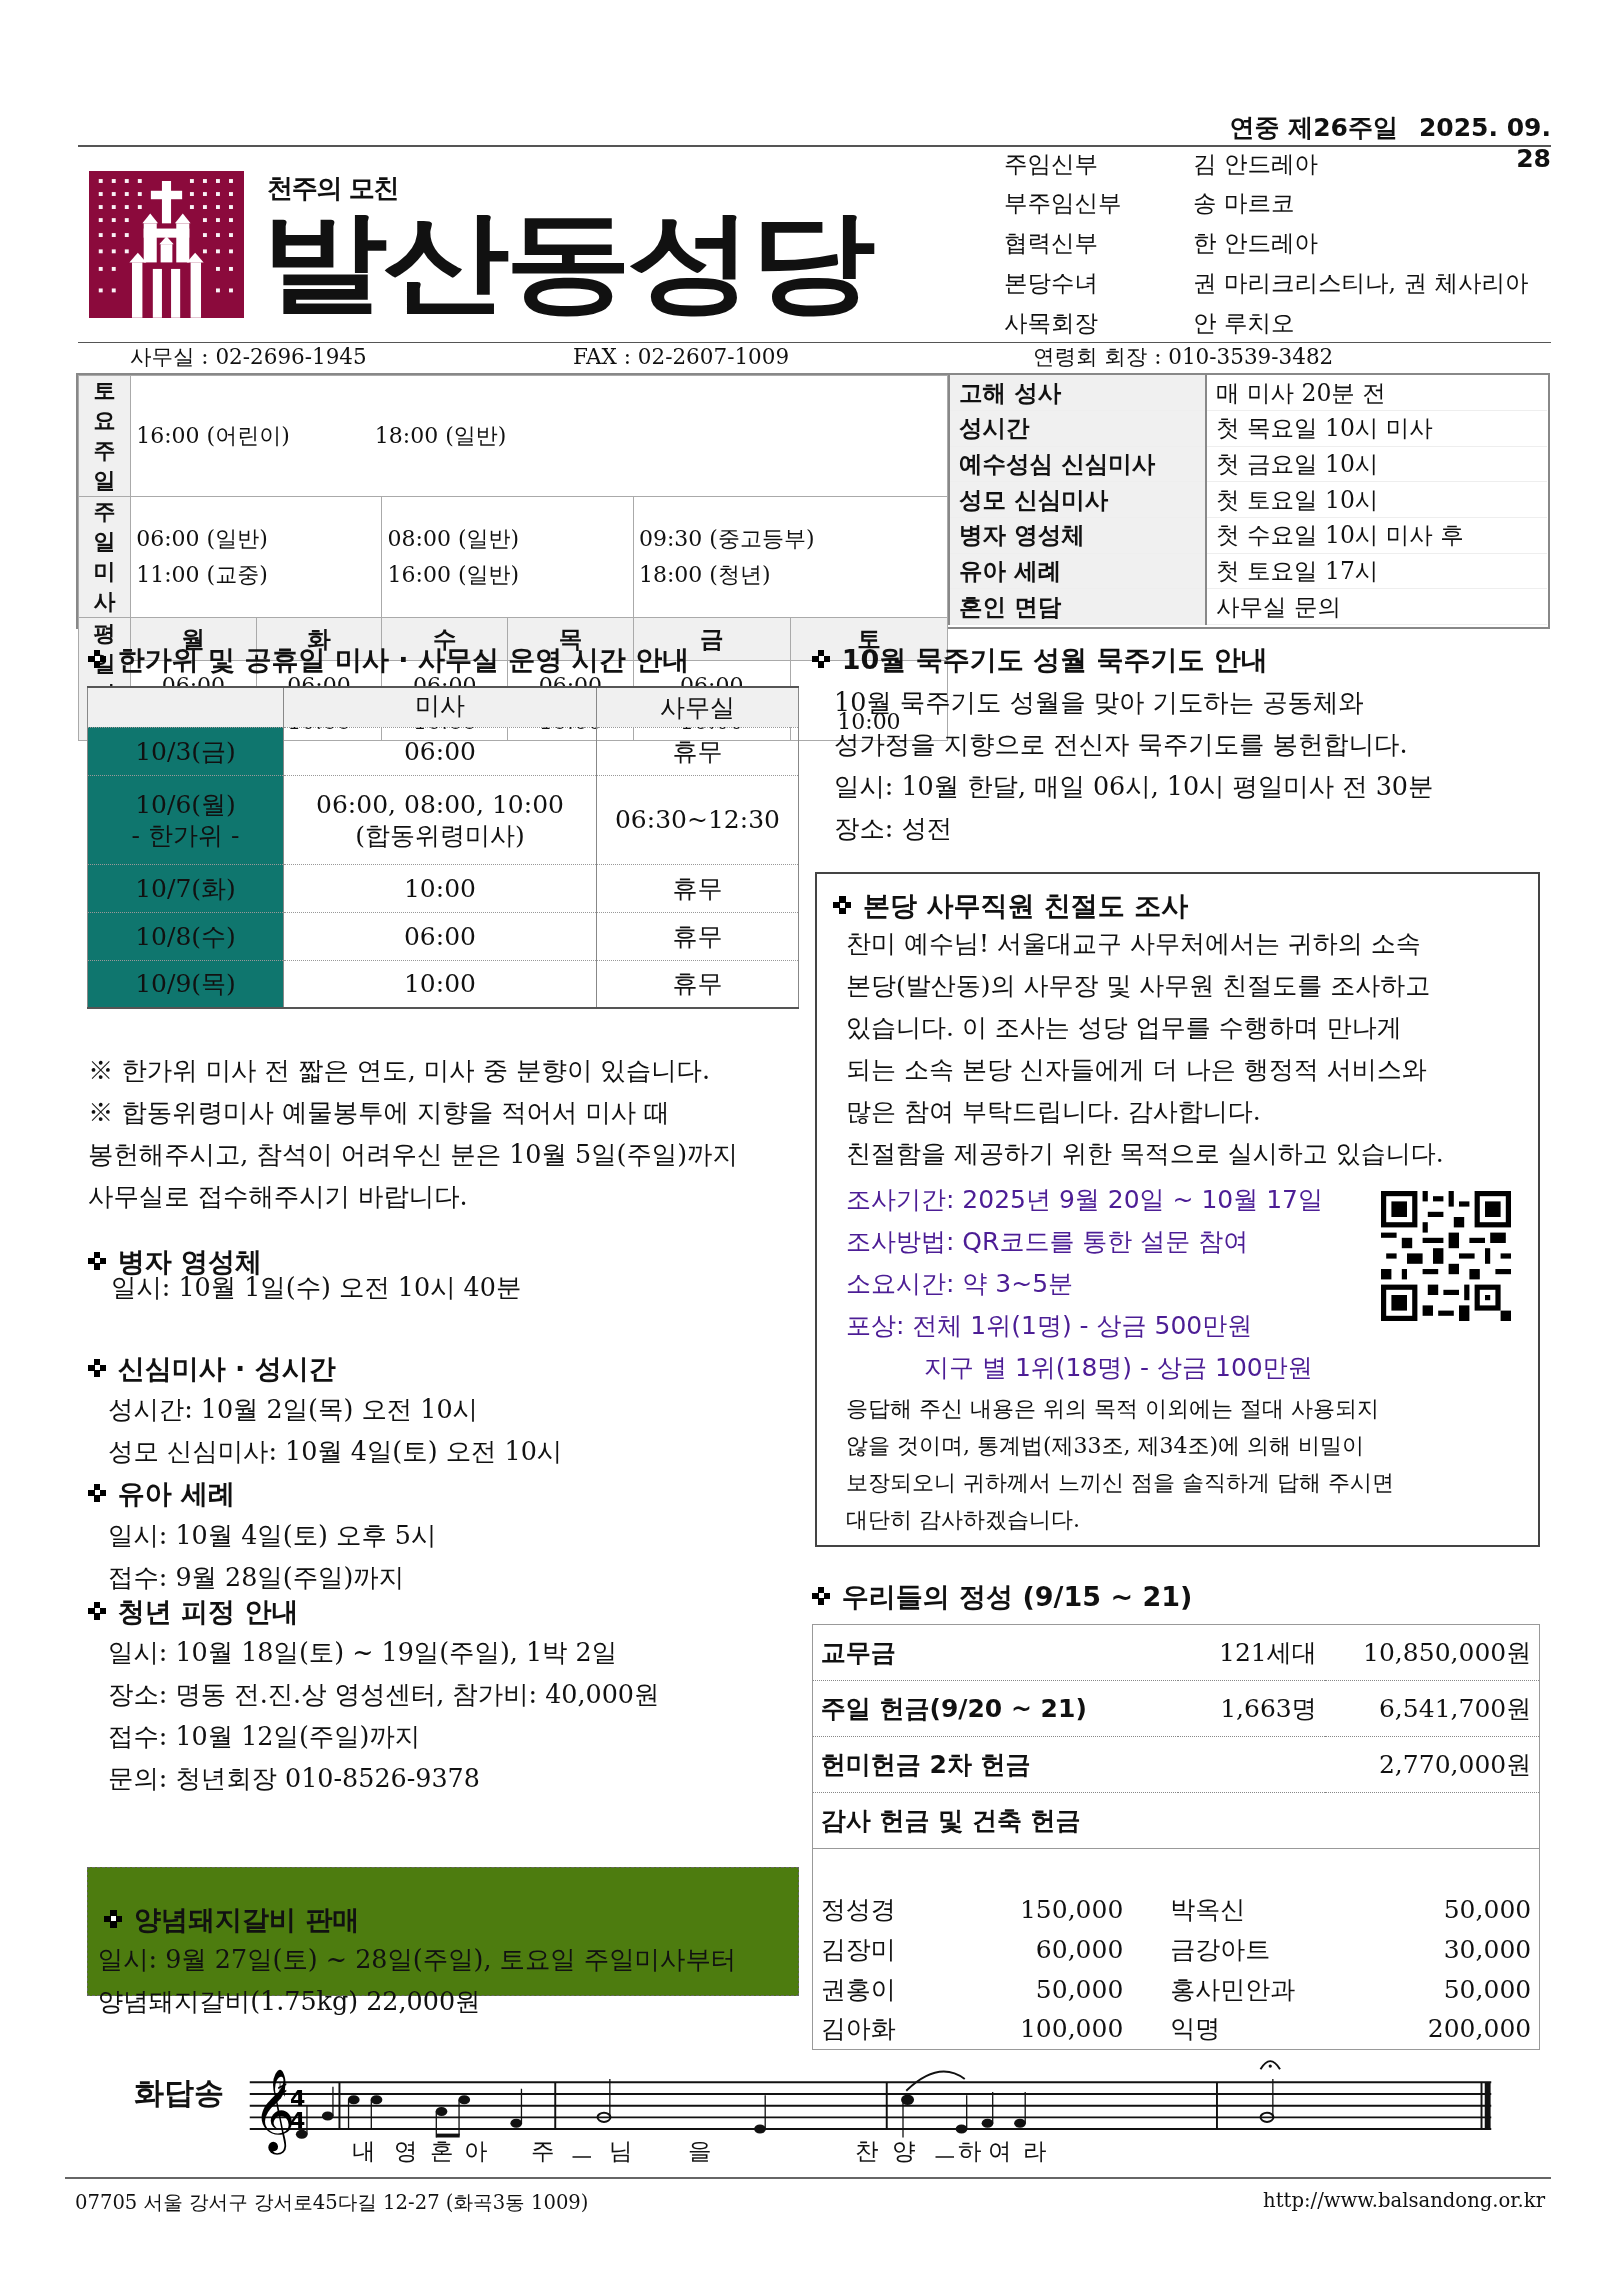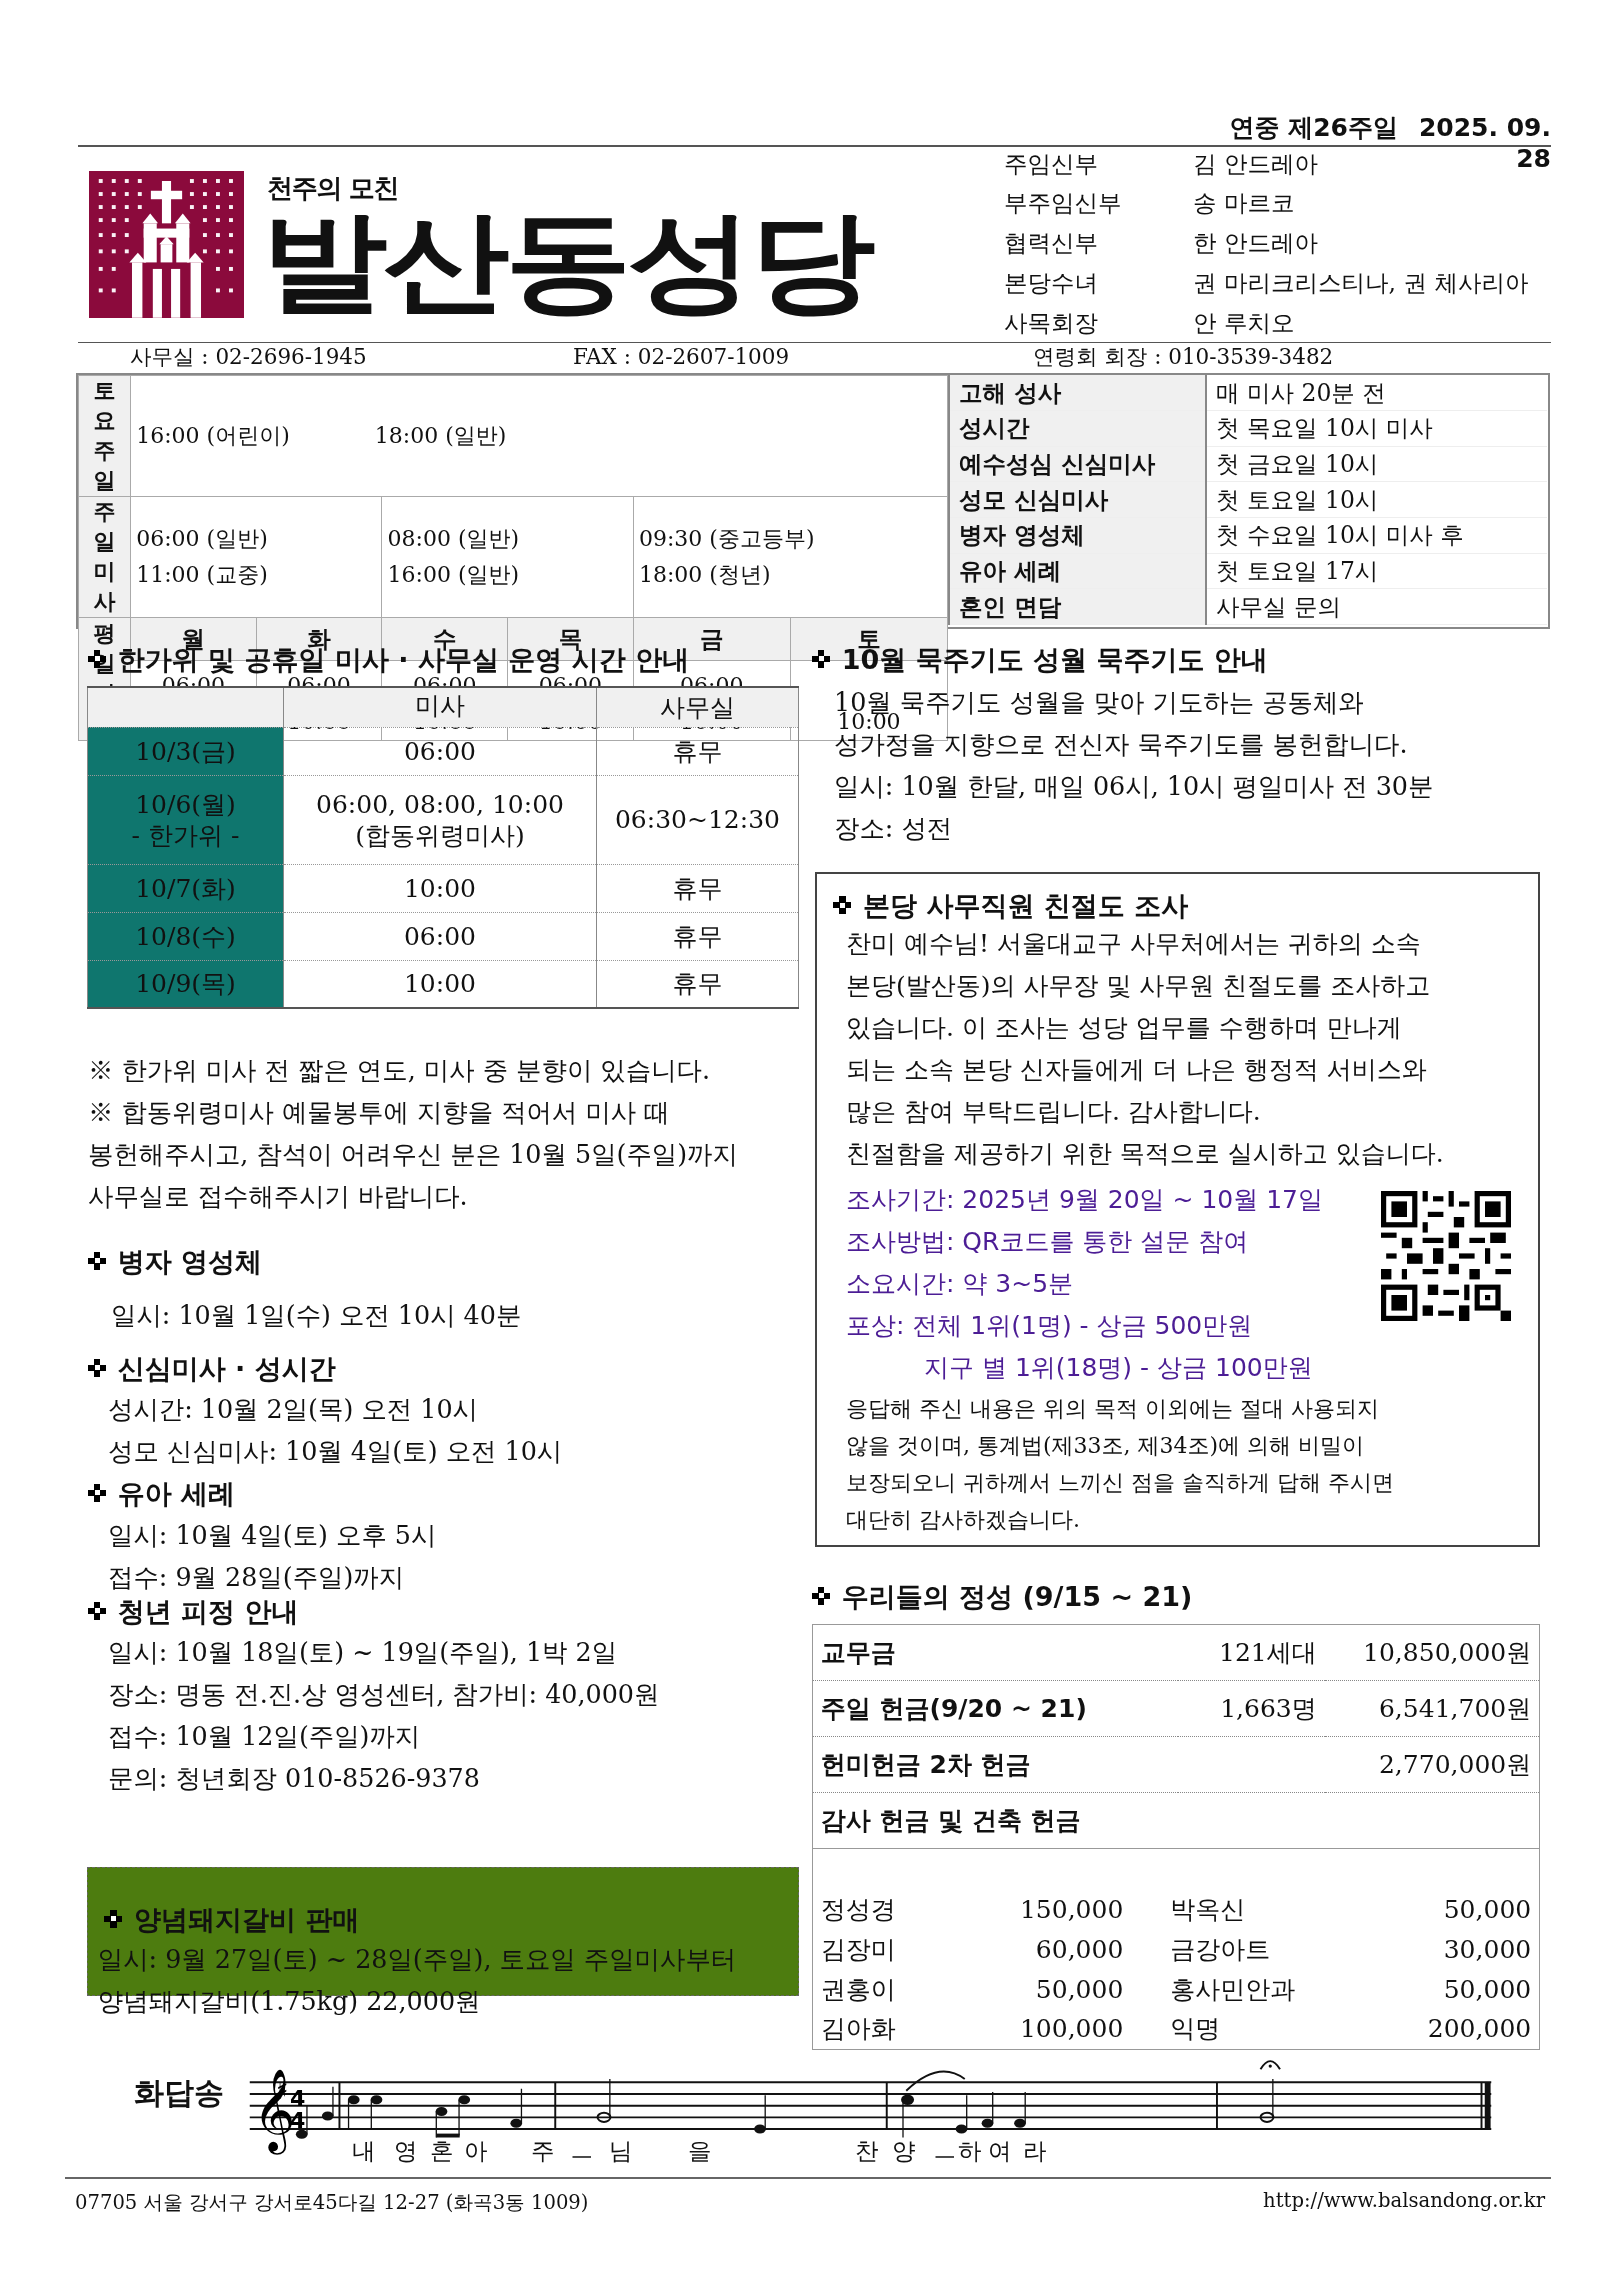--- a/index.html
+++ b/index.html
@@ -308,21 +308,21 @@
   </table>
 
 <div class="para" style="left:88px;top:1049px;">
   <div>※ 한가위 미사 전 짧은 연도, 미사 중 분향이 있습니다.</div>
   <div>※ 합동위령미사 예물봉투에 지향을 적어서 미사 때</div>
   <div>봉헌해주시고, 참석이 어려우신 분은 10월 5일(주일)까지</div>
   <div>사무실로 접수해주시기 바랍니다.</div>
 </div>
 
 <div class="sec-h" style="left:88px;top:1244px;"><span class="bullet"><i></i></span><span>병자 영성체</span></div>
-<div class="para" style="left:111px;top:1294px;">
+<div class="para" style="left:111px;top:1266px;">
     <div>일시: 10월 1일(수) 오전 10시 40분</div>
   </div>
 
 <div class="sec-h" style="left:88px;top:1351px;"><span class="bullet"><i></i></span><span>신심미사 · 성시간</span></div>
 <div class="para" style="left:108px;top:1388px;">
   <div>성시간: 10월 2일(목) 오전 10시</div>
   <div>성모 신심미사: 10월 4일(토) 오전 10시</div>
 </div>
 
 <div class="sec-h" style="left:88px;top:1476px;"><span class="bullet"><i></i></span><span>유아 세례</span></div>

